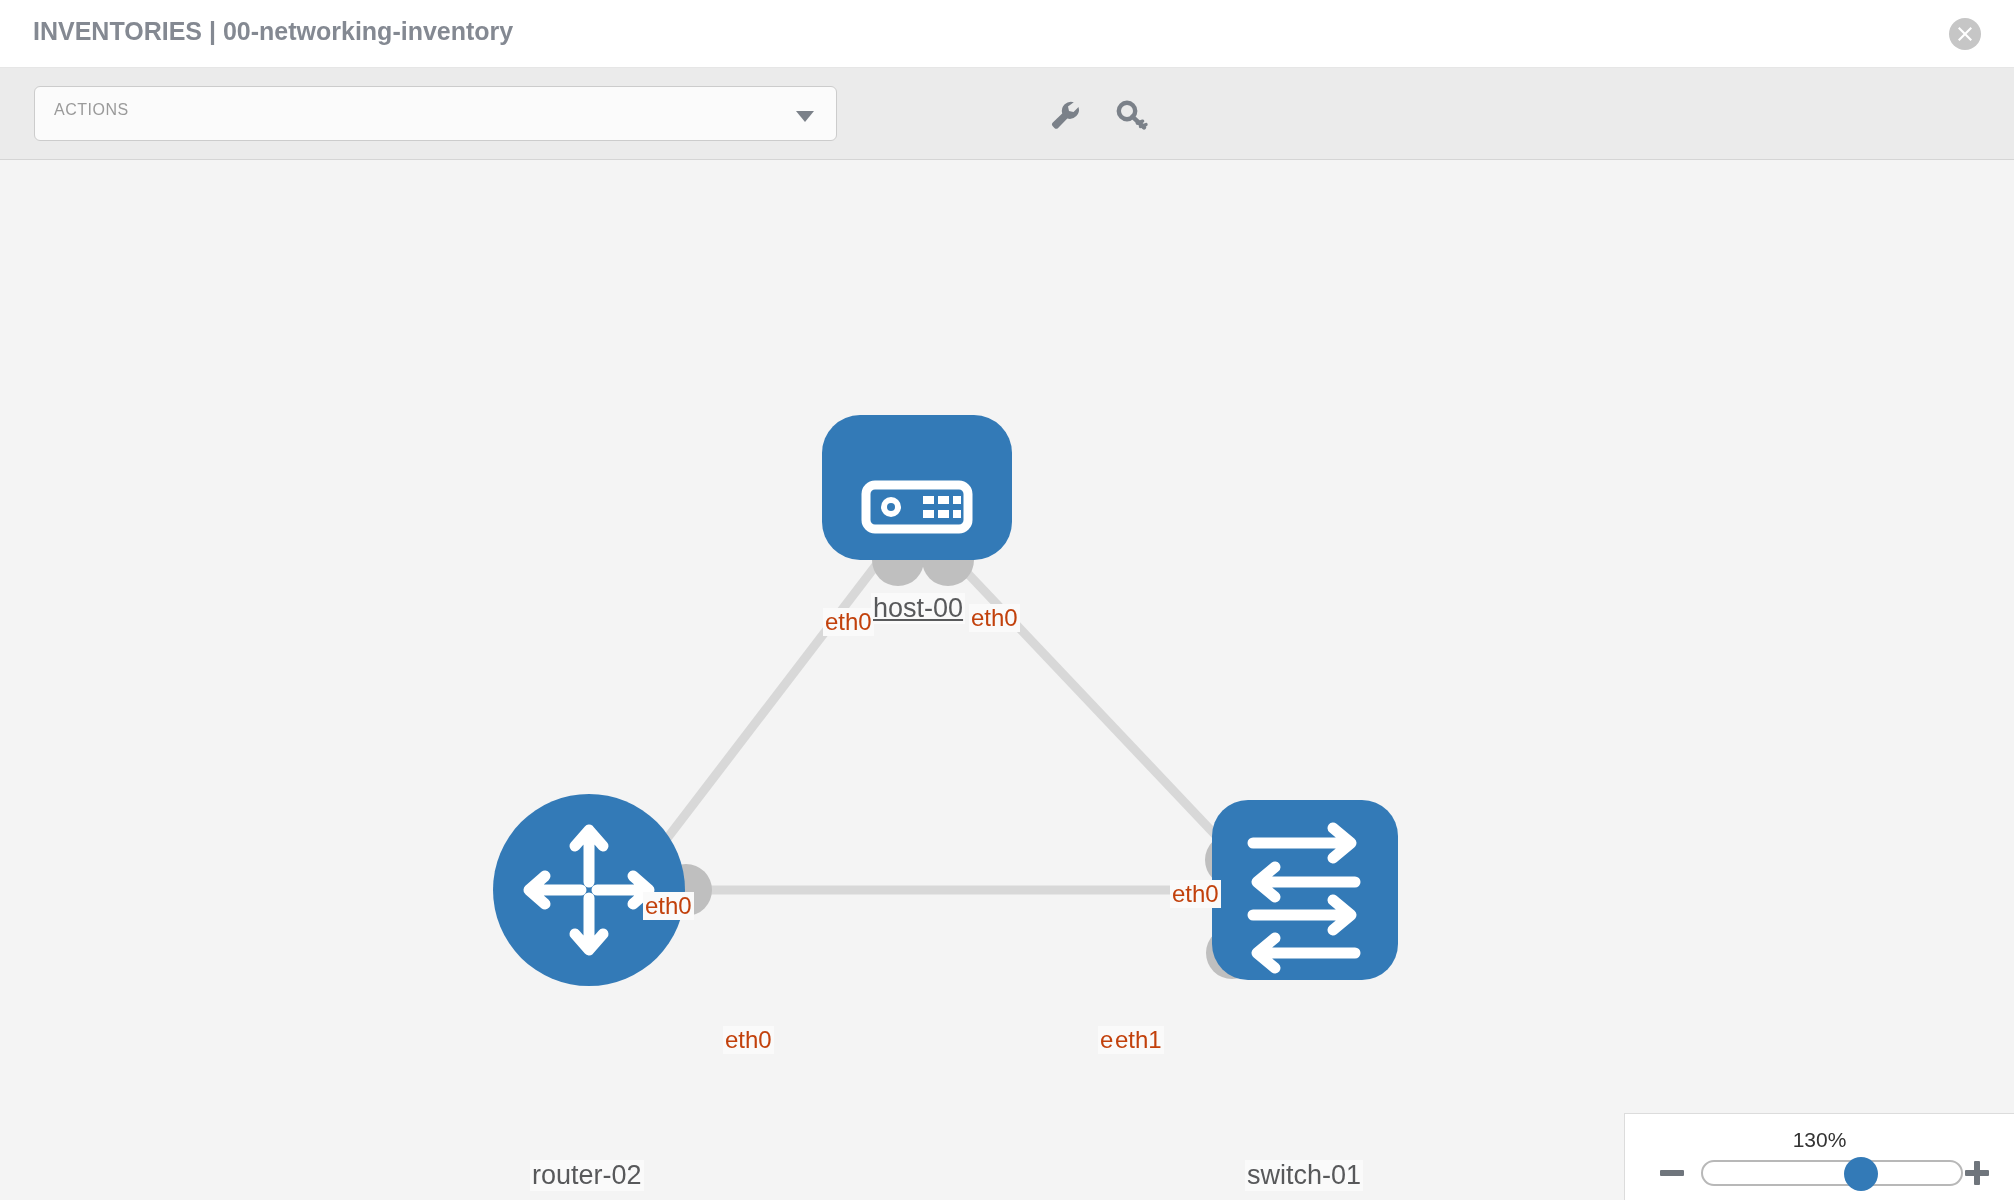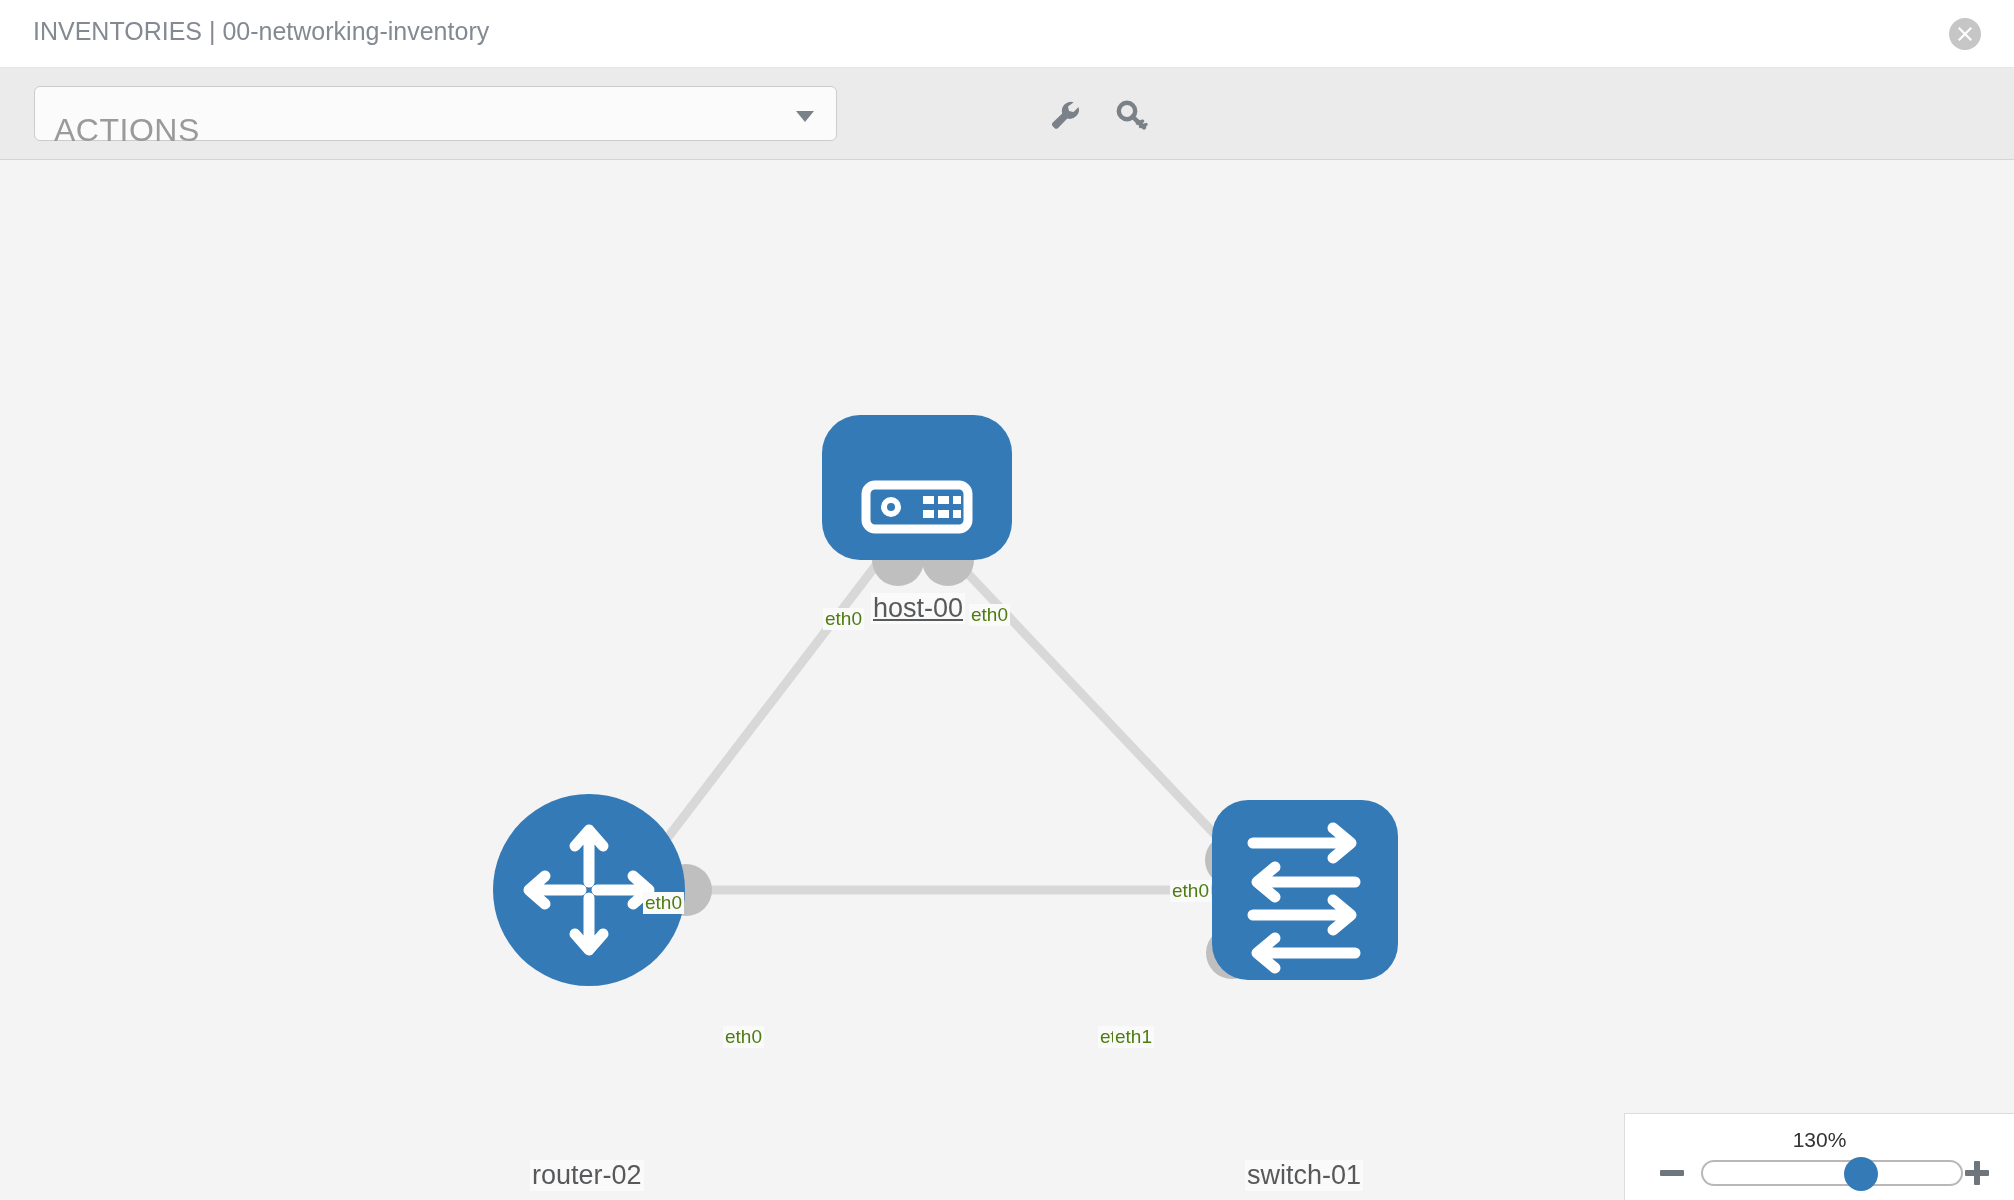--- a/index.html
+++ b/index.html
@@ -19,21 +19,21 @@
     width: 2014px;
     height: 68px;
     background: #ffffff;
     border-bottom: 1px solid #e6e6e6;
   }
   .page-title {
     position: absolute;
     left: 33px;
     top: 17px;
     font-size: 25px;
-    font-weight: normal;
+    font-weight: bold;
     color: #848992;
     letter-spacing: 0px;
     white-space: nowrap;
   }
   .close-btn {
     position: absolute;
     right: 33px;
     top: 18px;
     width: 32px;
     height: 32px;
@@ -60,22 +60,22 @@
     width: 803px;
     height: 55px;
     background: #fbfbfb;
     border: 1px solid #cccccc;
     border-radius: 6px;
     cursor: pointer;
   }
   .actions-label {
     position: absolute;
     left: 19px;
-    top: 25px;
-    font-size: 32px;
+    top: 14px;
+    font-size: 16px;
     color: #9a9a9a;
     letter-spacing: 0.5px;
   }
   .caret {
     position: absolute;
     right: 22px;
     top: 24px;
     width: 0; height: 0;
     border-left: 9px solid transparent;
     border-right: 9px solid transparent;
@@ -137,22 +137,22 @@
   .node-label {
     position: absolute;
     font-size: 27px;
     color: #58595b;
     background: #fafafa;
     white-space: nowrap;
     padding: 0 2px;
   }
   .iface-label {
     position: absolute;
-    font-size: 19px;
-    color: #4d7c0f;
+    font-size: 24px;
+    color: #c2410c;
     background: #fafafa;
     white-space: nowrap;
     padding: 0 2px;
   }
 
   
   .zoom-panel {
     position: absolute;
     right: 0;
     bottom: 0;

